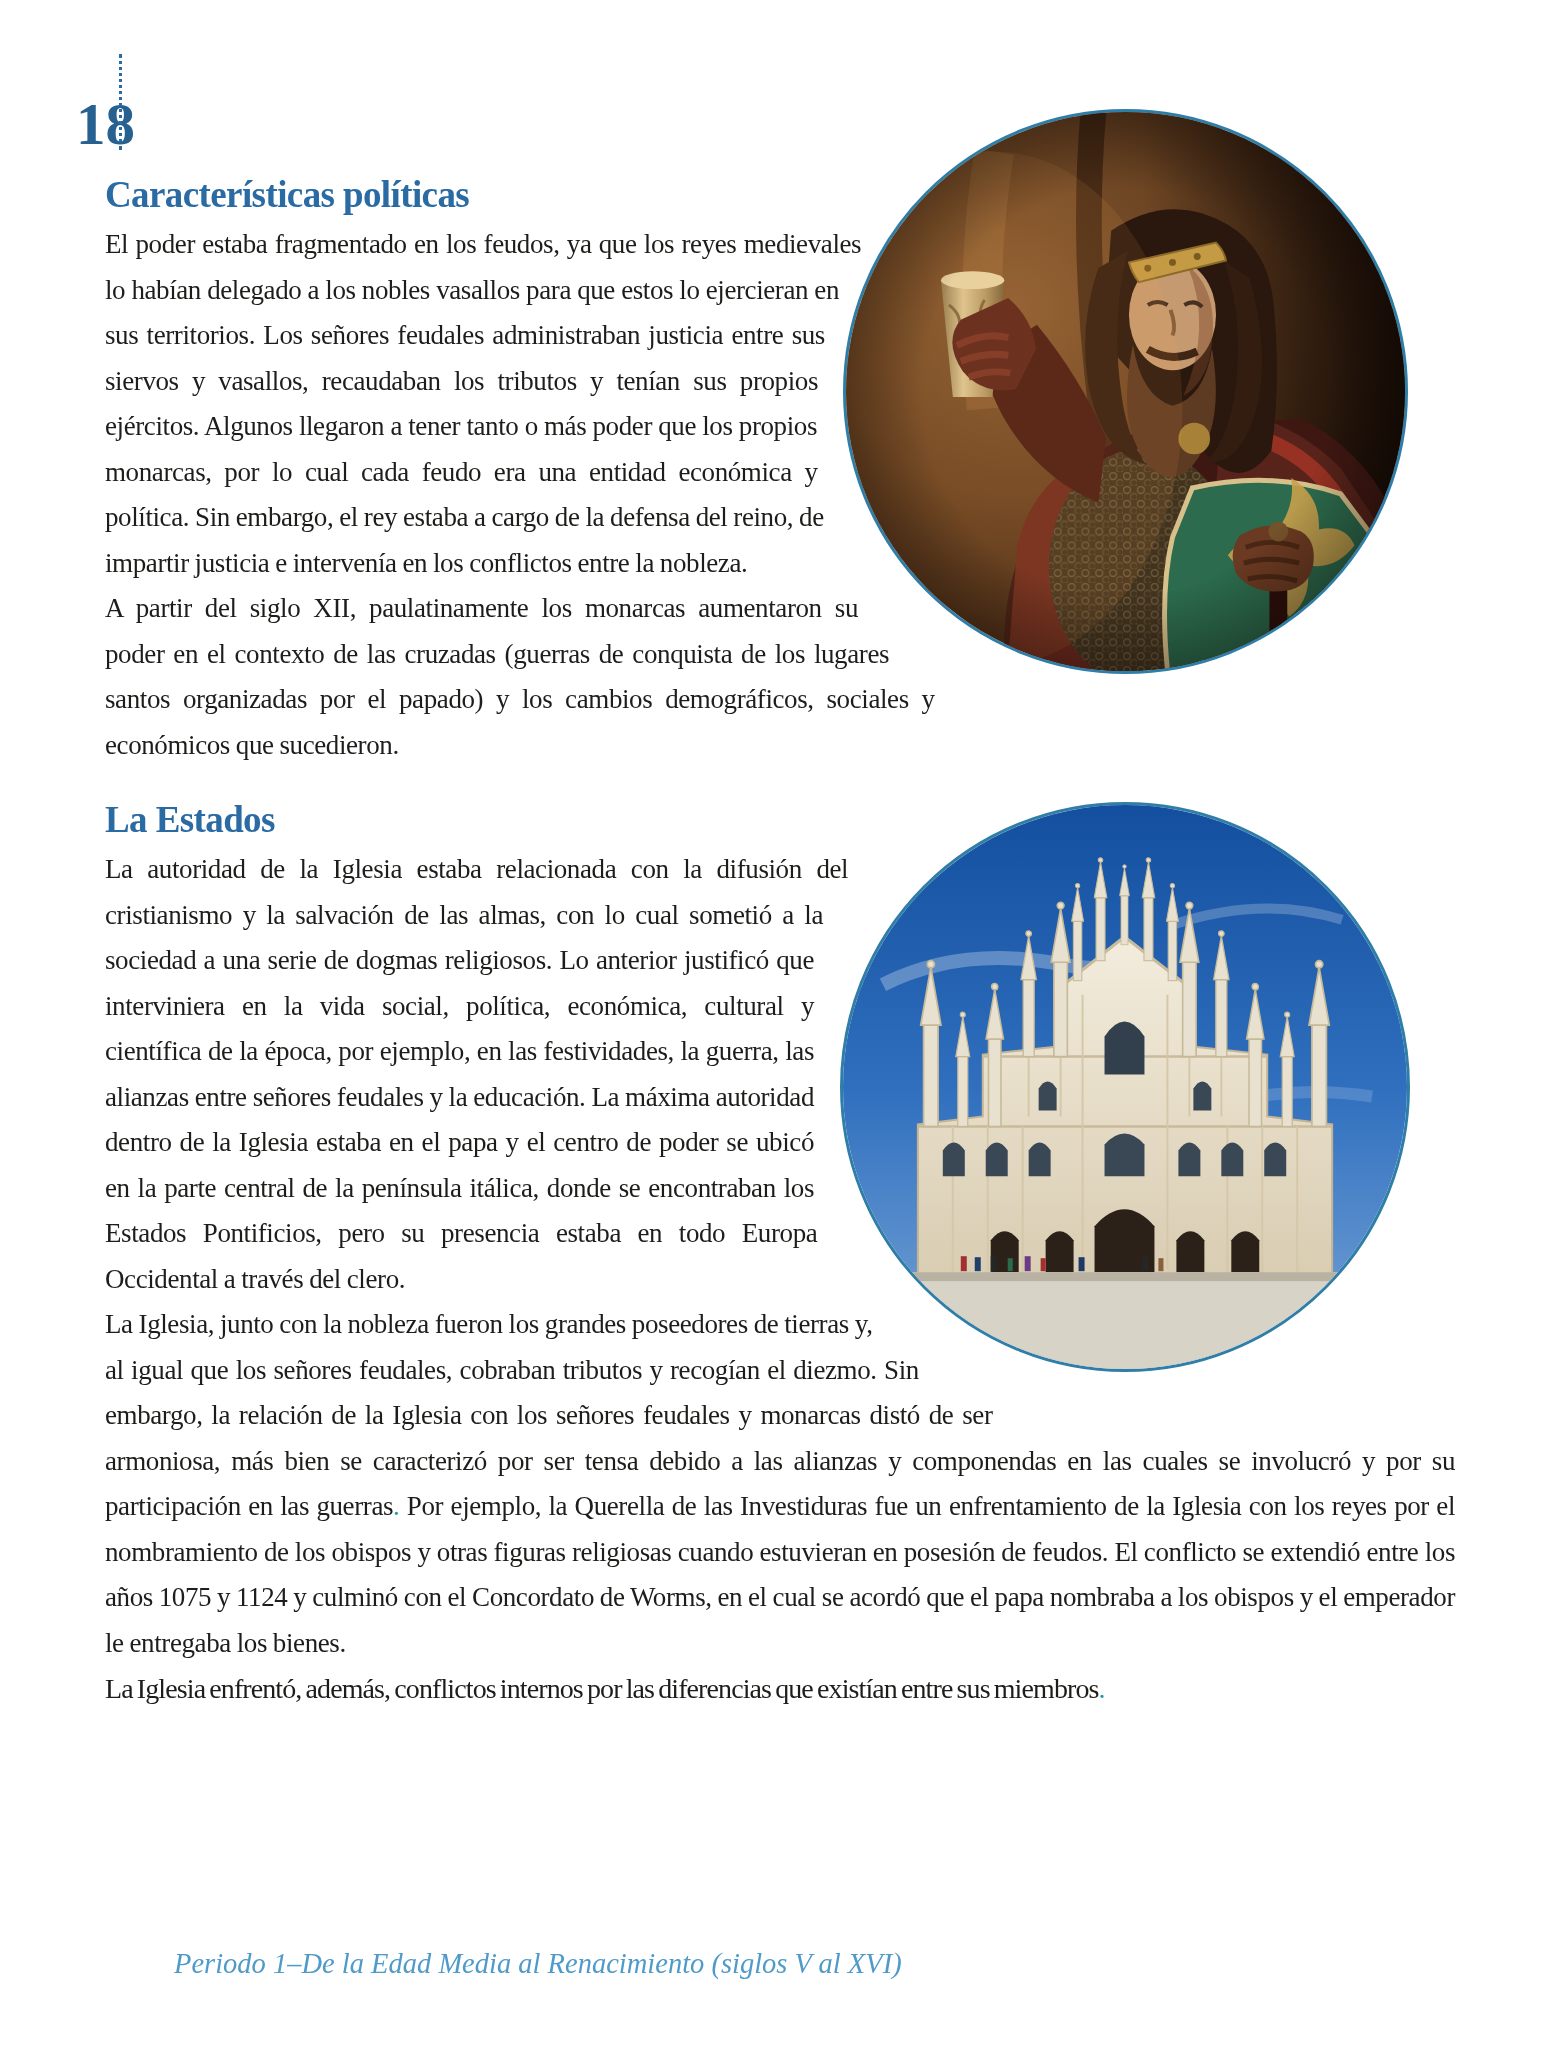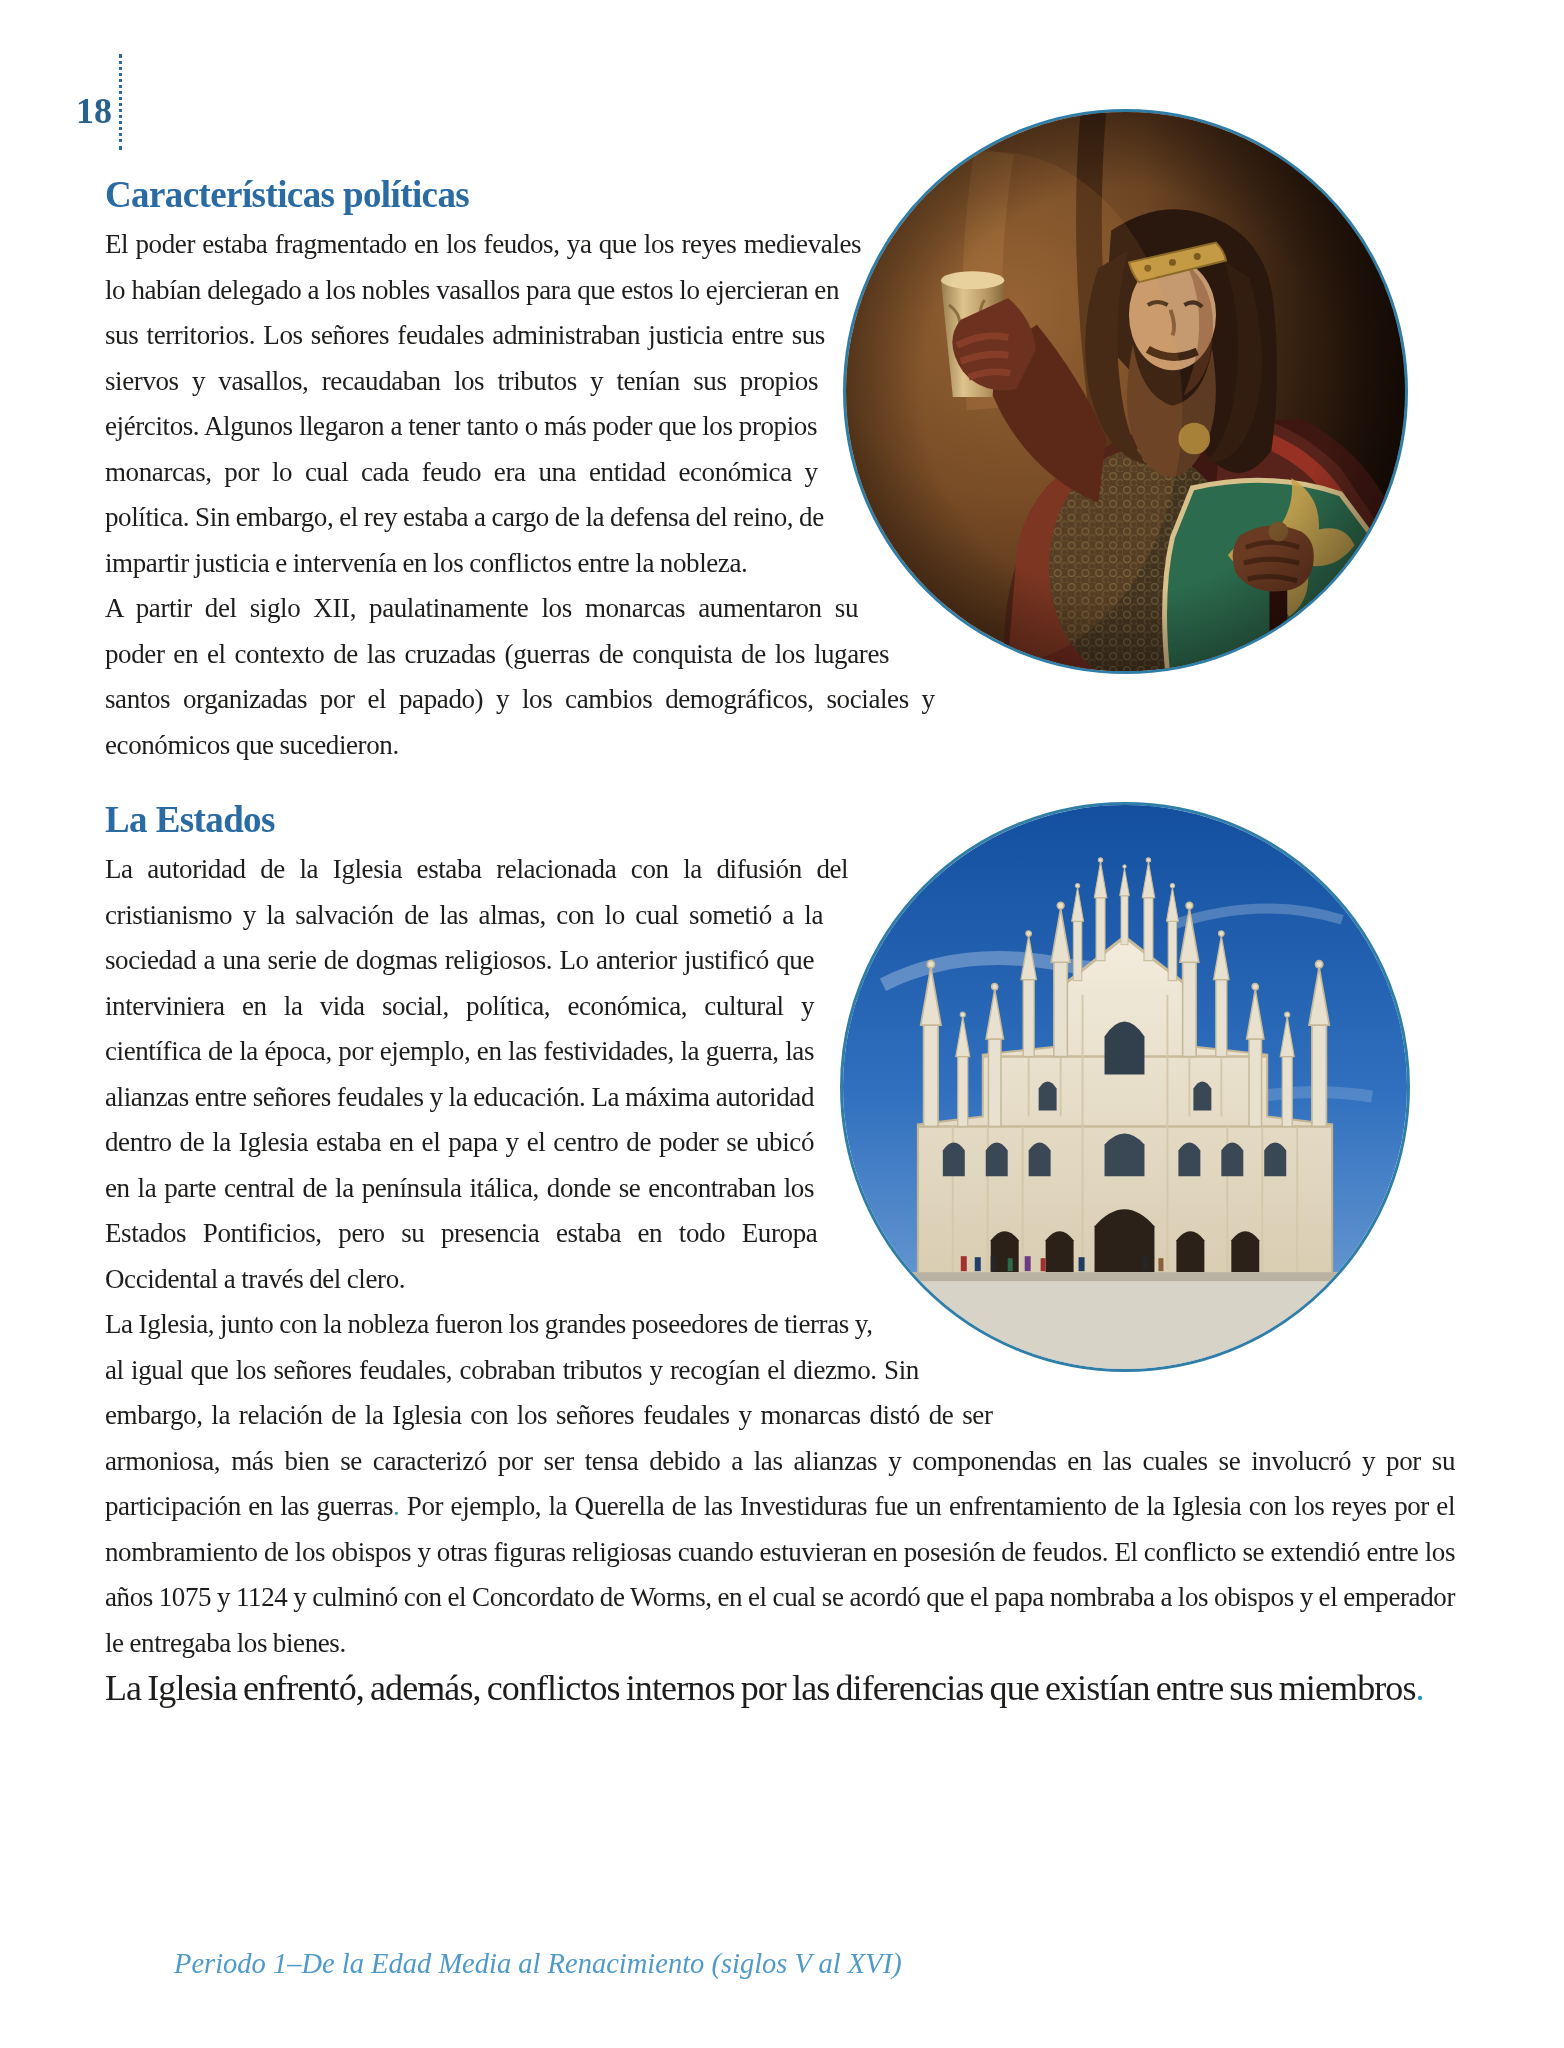--- a/index.html
+++ b/index.html
@@ -13,21 +13,21 @@
   html,body{margin:0;padding:0;background:#ffffff;}
   .page{
     position:relative;
     width:1564px;height:2048px;
     background:#ffffff;
     overflow:hidden;
     font-family:"Liberation Serif","DejaVu Serif",serif;
   }
   .page-number{
     position:absolute;left:76px;top:90px;
-    font-size:36px;font-weight:bold;
+    font-size:59px;font-weight:bold;
     color:var(--page-number-blue,#26618f);
   }
   .page-rule{
     position:absolute;left:119px;top:54px;height:96px;width:0;
     border-left:3px dotted var(--heading-blue,#2b6ba3);
   }
   .flow{
     position:absolute;top:0;left:105px;width:1350px;
     padding-top:165px;
     color:var(--body-text,#1d1d1b);
@@ -39,21 +39,21 @@
     margin:8px 0 6px 0;
   }
   h2.church-heading{margin-top:30px;}
   .flow p{
     margin:0;
     text-align:justify;
     font-size:27px;line-height:45.5px;
     letter-spacing:-0.4px;word-spacing:-0.5px;
   }
   .p-gap{margin-top:18px;}
-  p.single-line{font-size:36px;letter-spacing:-0.9px;word-spacing:-2px;}
+  p.single-line{font-size:28px;letter-spacing:-0.9px;word-spacing:-2px;}
   .accent-dot{color:var(--accent-period-teal,#2a93b8);}
   .photo{
     border-radius:50%;
     overflow:hidden;
     border:3px solid var(--circle-border,#2e7ea8);
     box-sizing:border-box;
     background:#fff;
   }
   .photo svg{display:block;width:100%;height:100%;}
   .photo.king{

